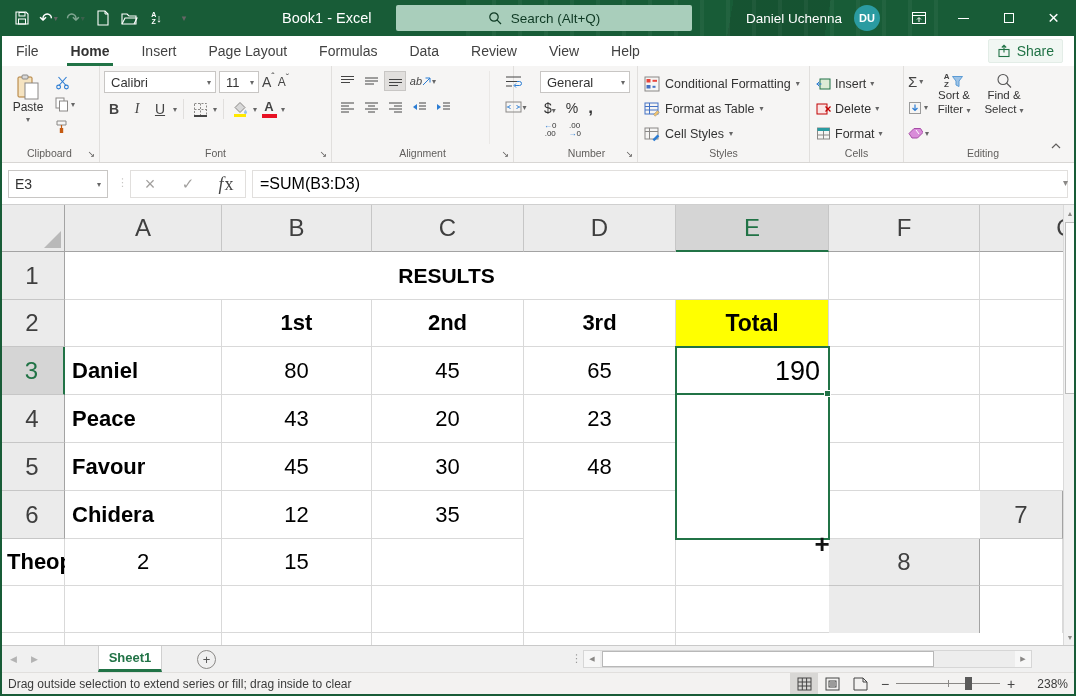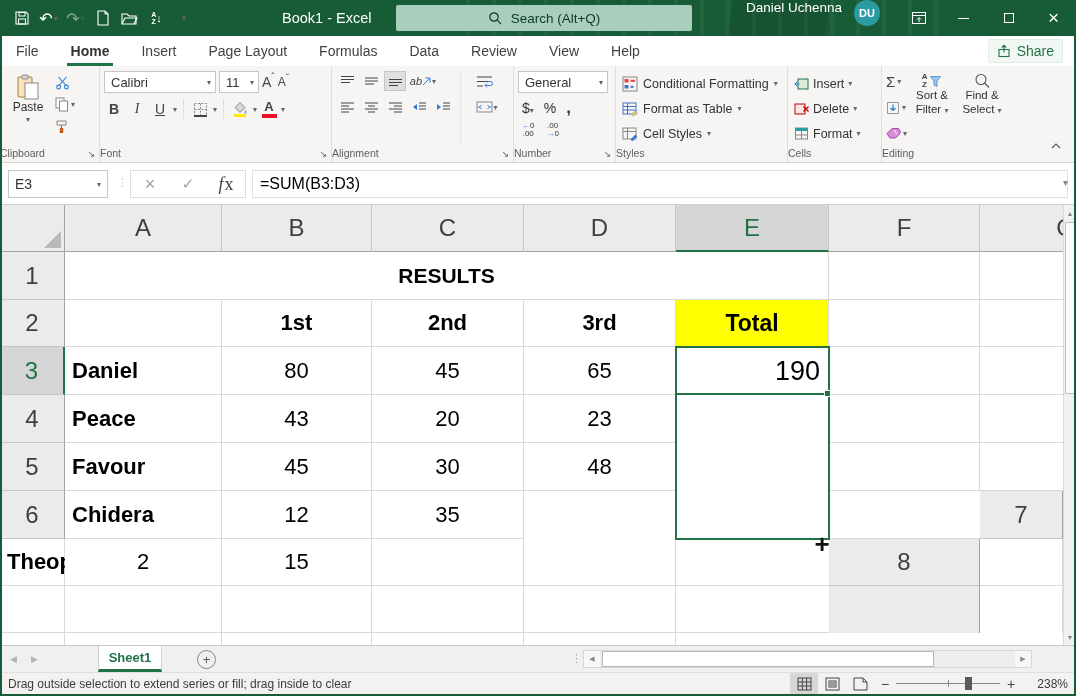--- a/index.html
+++ b/index.html
@@ -17,40 +17,40 @@
                 linear-gradient(100deg, transparent 55%, rgba(0,0,0,.10) 55% 75%, transparent 75%);
      pointer-events:none; }
   .qat { display:flex; align-items:center; margin-left:8px; z-index:2; }
   .qbtn { width:27px; height:28px; display:flex; align-items:center; justify-content:center; font-size:16px; color:#fff; }
   .qbtn .dd { font-size:8px; margin-left:1px; }
   .qbtn.dim { opacity:.45; }
   .sorticon { display:flex; flex-direction:column; font-size:7px; font-weight:700; line-height:7px; align-items:center; }
   .title-text { position:absolute; left:282px; top:0; height:36px; display:flex; align-items:center; font-size:14.5px; z-index:2; }
   .searchbox { position:absolute; left:396px; top:5px; width:296px; height:26px; background:#A9CEBB; border-radius:2px;
      display:flex; align-items:center; justify-content:center; gap:9px; color:#0F3A24; font-size:13.5px; z-index:2; }
-  .tb-right { position:absolute; right:0; top:0; height:36px; display:flex; z-index:2; }
+  .tb-right { position:absolute; right:0; top:0; height:36px; display:flex; align-items:center; z-index:2; }
   .user-name { font-size:13.5px; margin-right:12px; }
   .avatar { width:26px; height:26px; border-radius:50%; background:#2A9BA1; color:#fff; font-size:11px; font-weight:700;
      display:flex; align-items:center; justify-content:center; margin-right:16px; }
   .winbtn { width:45px; height:36px; display:flex; align-items:center; justify-content:center; font-size:16px; color:#fff; }
   .maxbox { width:10px; height:10px; border:1px solid #fff; }
   .minline { width:11px; height:1px; background:#fff; }
 
   
   .tabrow { height:30px; background:#fff; display:flex; align-items:stretch; position:relative; font-size:14px; color:#424242; }
   .tab { padding:0 16px; display:flex; align-items:center; position:relative; }
   .tab.active { font-weight:700; color:#333; }
   .tab.active::after { content:""; position:absolute; left:12px; right:12px; bottom:0; height:3px; background:#217346; }
   .share-btn { position:absolute; right:13px; top:3px; height:24px; display:flex; align-items:center; gap:6px;
      color:#217346; font-size:14px; padding:0 8px; border:1px solid #E3EDE7; border-radius:2px; background:#F1F7F3; }
 
   
   .ribbon { height:97px; background:#F6F5F4; border-bottom:1px solid #D8D6D4; display:flex; position:relative; }
   .group { position:relative; border-right:1px solid #E1DFDD; padding:5px 2px 18px 4px; flex-shrink:0; }
-  .glabel { position:absolute; bottom:3px; left:0; right:0; text-align:left; font-size:10.5px; color:#605E5C; }
+  .glabel { position:absolute; bottom:3px; left:0; right:0; text-align:center; font-size:10.5px; color:#605E5C; }
   .launcher { position:absolute; right:4px; bottom:3px; font-size:9px; color:#605E5C; line-height:10px; }
   .dd { font-size:8px; color:#666; }
   .ico { display:inline-flex; align-items:center; justify-content:center; }
 
   .g-clip { width:100px; display:flex; }
   .paste-btn { width:48px; display:flex; flex-direction:column; align-items:center; font-size:12px; color:#333; padding-top:3px; }
   .paste-btn .dd { margin-top:1px; }
   .clipcol { display:flex; flex-direction:column; gap:5px; margin-left:3px; margin-top:3px; }
   .clipcol > div { display:flex; align-items:center; gap:2px; height:17px; }
 
@@ -64,29 +64,29 @@
   .sbtn.b { font-weight:700; } .sbtn.i { font-style:italic; font-family:"Liberation Serif",serif; }
   .sbtn.u { text-decoration:underline; }
   .fsz { display:flex; align-items:flex-start; font-size:14px; color:#444; }
   .fsz .caret { font-size:10px; margin-top:-2px; }
   .fsz.small { font-size:12px; }
   .colorbtn { display:flex; flex-direction:column; align-items:center; width:18px; }
   .colorbtn .letter { font-size:13px; font-weight:700; color:#444; line-height:13px; }
   .colorbar { width:15px; height:4px; margin-top:1px; }
   .vsep { width:1px; height:20px; background:#E1DFDD; margin:0 3px; }
 
-  .g-align { width:182px; display:flex; }
+  .g-align { width:182px; display:flex;gap:29px; }
   .al-main { display:flex; flex-direction:column; gap:6px; }
   .al-row { display:flex; align-items:center; gap:2px; }
   .al-btn { width:22px; height:20px; display:flex; align-items:center; justify-content:center; }
   .al-btn.sel { background:#E1DFDD; border:1px solid #C8C6C4; }
   .al-side { display:flex; flex-direction:column; gap:6px; margin-left:6px; border-left:1px solid #EAE8E6; padding-left:6px; }
   .ab-txt { font-size:11px; color:#444; font-style:italic; }
 
-  .g-num { width:102px; }
+  .g-num { width:102px;margin-left:22px; }
   .nrow { display:flex; align-items:center; gap:10px; margin-top:5px; padding-left:4px; }
   .nrow .sym { font-size:14px; color:#333; }
   .deci { display:flex; flex-direction:column; font-size:8px; line-height:8px; color:#333; align-items:center; }
   .blue { color:#2B7CD3; }
 
   .g-styles { width:172px; }
   .stylerow { display:flex; align-items:center; gap:5px; font-size:12.5px; color:#333; height:25px; padding-left:2px; }
 
   .g-cells { width:94px; }
   .cellrow { display:flex; align-items:center; gap:4px; font-size:12.5px; color:#333; height:25px; padding-left:2px; }

